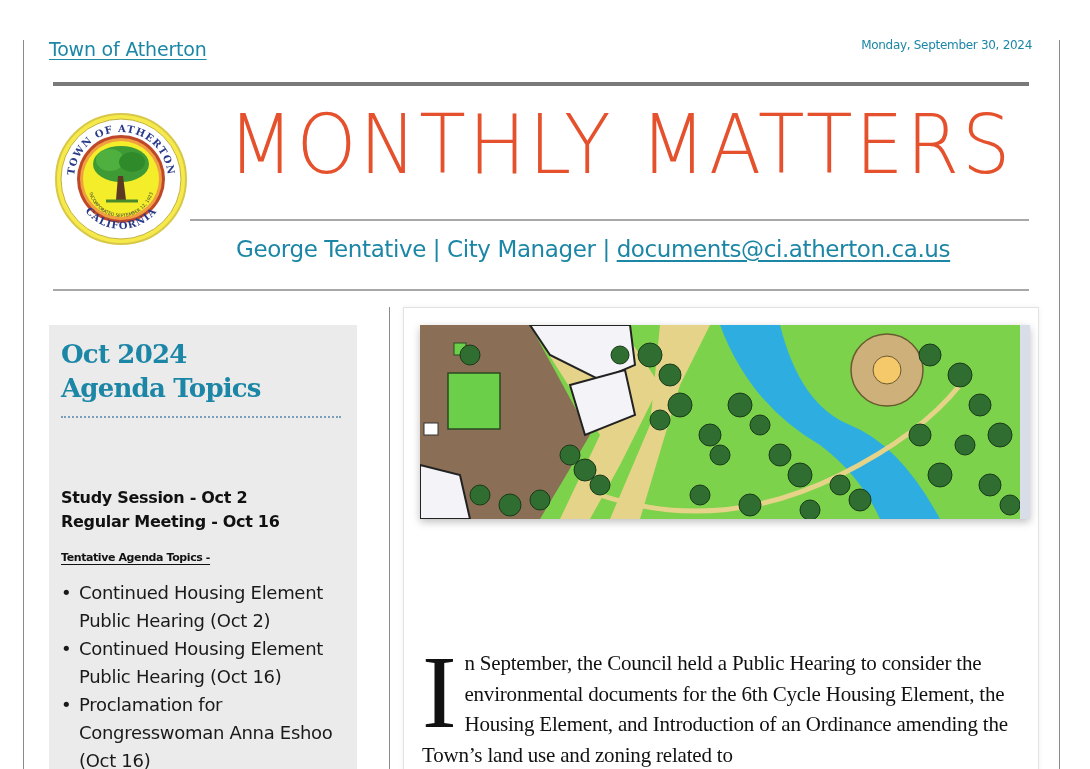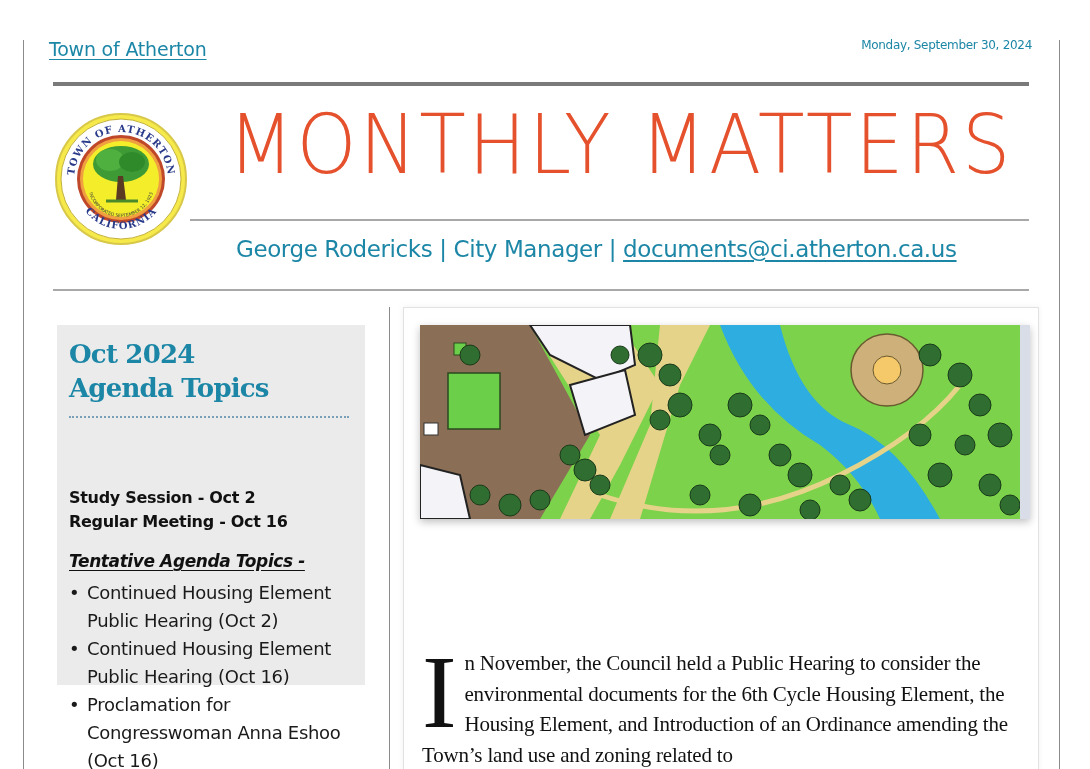--- a/index.html
+++ b/index.html
@@ -14,25 +14,25 @@
   .seal { position:absolute; left:54px; top:112px; width:134px; height:134px; }
 
   .masthead-title { position:absolute; left:228px; top:104px; font-size:82px; font-weight:200; color:#e5512d; letter-spacing:3px; line-height:1; font-family:"DejaVu Sans", sans-serif; transform:scaleX(0.93); transform-origin:left top; white-space:nowrap; }
   .masthead-rule { position:absolute; left:190px; top:219px; width:839px; height:2px; background:#a8a8a8; }
   .byline { position:absolute; left:236px; top:236px; font-size:23px; color:#1c86a6; white-space:nowrap; letter-spacing:-0.4px; }
   .byline .email { text-decoration:underline; text-underline-offset:3px; color:#1c86a6; }
   .byline-rule { position:absolute; left:53px; top:289px; width:976px; height:2px; background:#a8a8a8; }
 
   .col-divider { position:absolute; left:389px; top:307px; width:1px; height:462px; background:#8a8a8a; }
 
-  .sidebar { position:absolute; left:57px; top:325px; width:308px; height:360px; background:#ebebeb; }
+  .sidebar { position:absolute; left:49px; top:325px; width:308px; height:444px; background:#ebebeb; }
   .sidebar-title { position:absolute; left:12px; top:12px; font-family:"DejaVu Serif", serif; font-weight:bold; font-size:26px; line-height:34px; color:#1c86a6; letter-spacing:-0.8px; }
   .sidebar-dots { position:absolute; left:12px; top:91px; width:280px; border-top:2px dotted #7a9fb8; }
   .meetings { position:absolute; left:12px; top:118px; font-size:16px; font-weight:bold; color:#111; line-height:24px; letter-spacing:-0.3px;margin-top:43px; }
-  .tentative-heading { position:absolute; left:12px; top:226px; font-size:17px; font-weight:bold; color:#111; text-decoration:underline; text-underline-offset:3px; letter-spacing:-0.4px;font-style:italic; }
+  .tentative-heading { position:absolute; left:12px; top:226px; font-size:11px; font-weight:bold; color:#111; text-decoration:underline; text-underline-offset:3px; letter-spacing:-0.4px; }
   .topic-list { position:absolute; left:12px; top:254px; width:290px; margin:0; padding:0; list-style:none; }
   .topic-list li { position:relative; padding-left:18px; font-size:18px; line-height:28px; color:#1a1a1a; letter-spacing:-0.3px; }
   .topic-list li .bullet { position:absolute; left:0; top:0; }
 
   .article-card { position:absolute; left:403px; top:307px; width:634px; height:470px; background:#fff; border:1px solid #e2e2e2; box-shadow:0 0 6px rgba(0,0,0,0.06); }
   .hero-image { position:absolute; left:16px; top:17px; width:610px; height:194px; overflow:hidden; box-shadow:0 3px 8px rgba(0,0,0,0.25); }
   .article-title { position:absolute; left:19px; top:218px; width:600px; font-family:"DejaVu Serif", serif; font-weight:bold; font-size:37px; line-height:60px; color:#1c86a6; letter-spacing:-1.5px; }
   .article-body { position:absolute; left:18px; top:340px; width:610px; font-family:"Liberation Serif", serif; font-size:21px; line-height:30.5px; color:#111; letter-spacing:-0.2px; }
   .dropcap { float:left; font-family:"Liberation Serif", serif; font-size:104px; line-height:80px; margin:4px 8px 0 0; color:#111; }
 </style>
@@ -65,21 +65,21 @@
     <path d="M52 89 L84 89" stroke="#4a8a2a" stroke-width="3"></path>
     <text font-size="10" font-family="DejaVu Serif, serif" font-weight="bold" fill="#2a3a8a" letter-spacing="1"><textPath href="#topArc" startOffset="50%" text-anchor="middle">TOWN OF ATHERTON</textPath></text>
     <text font-size="10" font-family="DejaVu Serif, serif" font-weight="bold" fill="#2a3a8a" letter-spacing="1"><textPath href="#botArc" startOffset="50%" text-anchor="middle">CALIFORNIA</textPath></text>
     <text font-size="4.5" font-family="DejaVu Sans, sans-serif" fill="#3a3a3a"><textPath href="#midArc" startOffset="50%" text-anchor="middle">INCORPORATED SEPTEMBER 12, 1923</textPath></text>
   </svg>
 </div>
 
 <div class="masthead-title">MONTHLY MATTERS</div>
 <div class="masthead-rule"></div>
 <div class="byline">
-  <span>George Rodericks</span><span> | </span><span>City Manager</span><span> | </span><a class="email">documents@ci.atherton.ca.us</a>
+  <span>George Tentative</span><span> | </span><span>City Manager</span><span> | </span><a class="email">documents@ci.atherton.ca.us</a>
 </div>
 <div class="byline-rule"></div>
 
 <div class="col-divider"></div>
 
 <aside class="sidebar">
   <div class="sidebar-title">
     <div>Oct 2024</div>
     <div>Agenda Topics</div>
   </div>
@@ -151,15 +151,15 @@
         <circle cx="390" cy="185" r="10"></circle>
           <circle cx="60" cy="170" r="10"></circle>
           <circle cx="90" cy="180" r="11"></circle>
         <circle cx="120" cy="175" r="10"></circle>
           <circle cx="200" cy="30" r="9"></circle>
       </g>
       <rect x="600" y="0" width="10" height="194" fill="#d8dde8"></rect>
     </svg>
   </div>
   <div class="article-body">
-    <span class="dropcap">I</span><span>n November, the Council held a Public Hearing to consider the environmental documents for the 6th Cycle Housing Element, the Housing Element, and Introduction of an Ordinance amending the Town’s land use and zoning related to</span>
+    <span class="dropcap">I</span><span>n September, the Council held a Public Hearing to consider the environmental documents for the 6th Cycle Housing Element, the Housing Element, and Introduction of an Ordinance amending the Town’s land use and zoning related to</span>
   </div>
 </article>
 
 </body></html>

